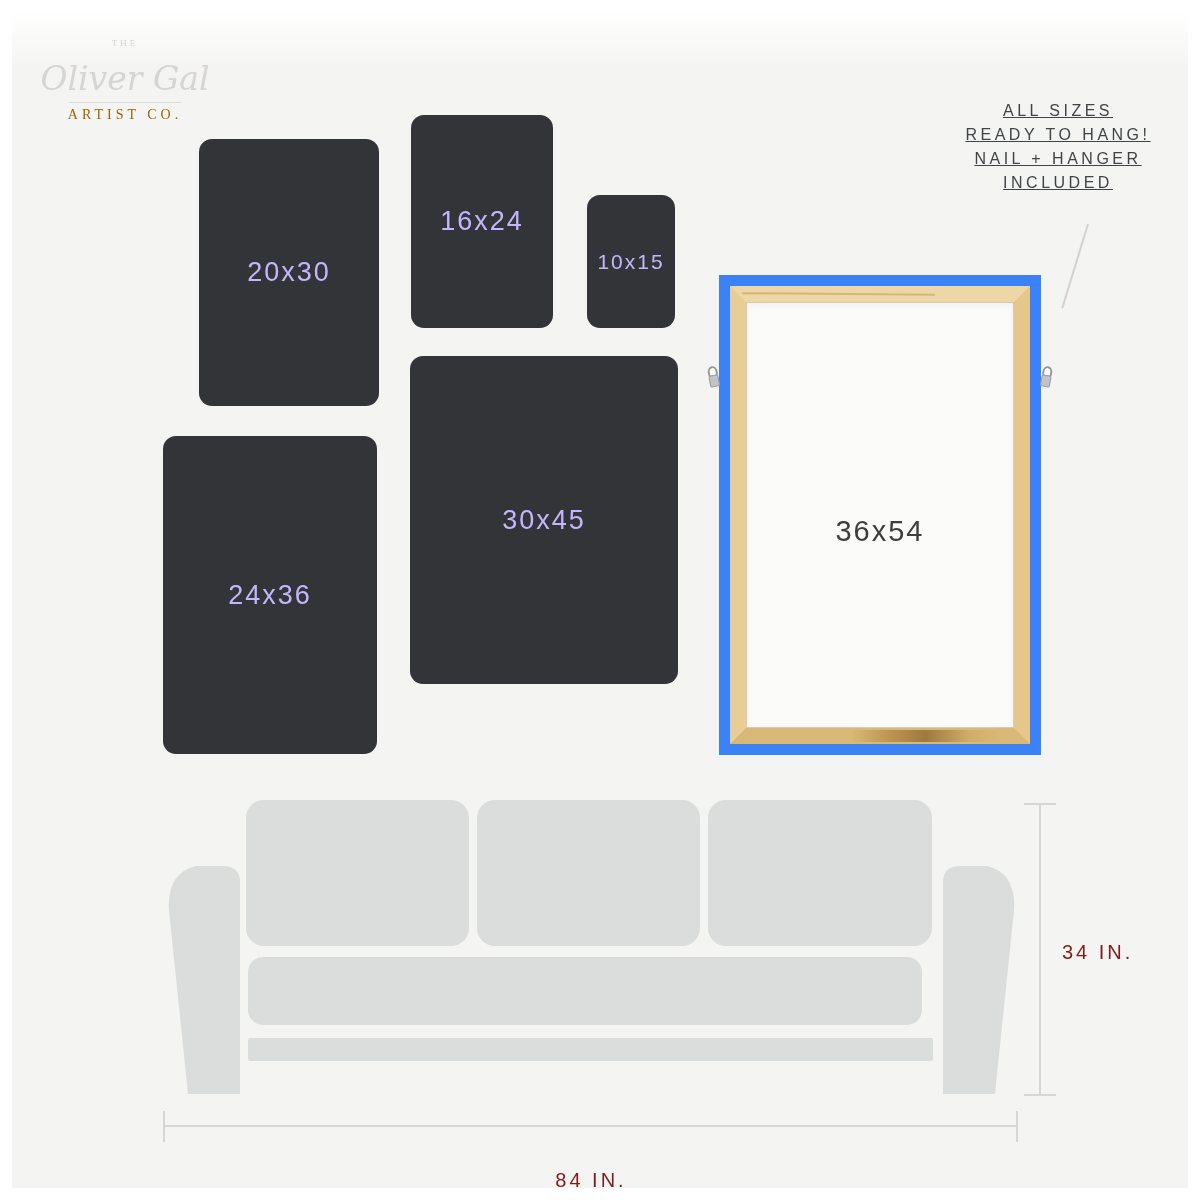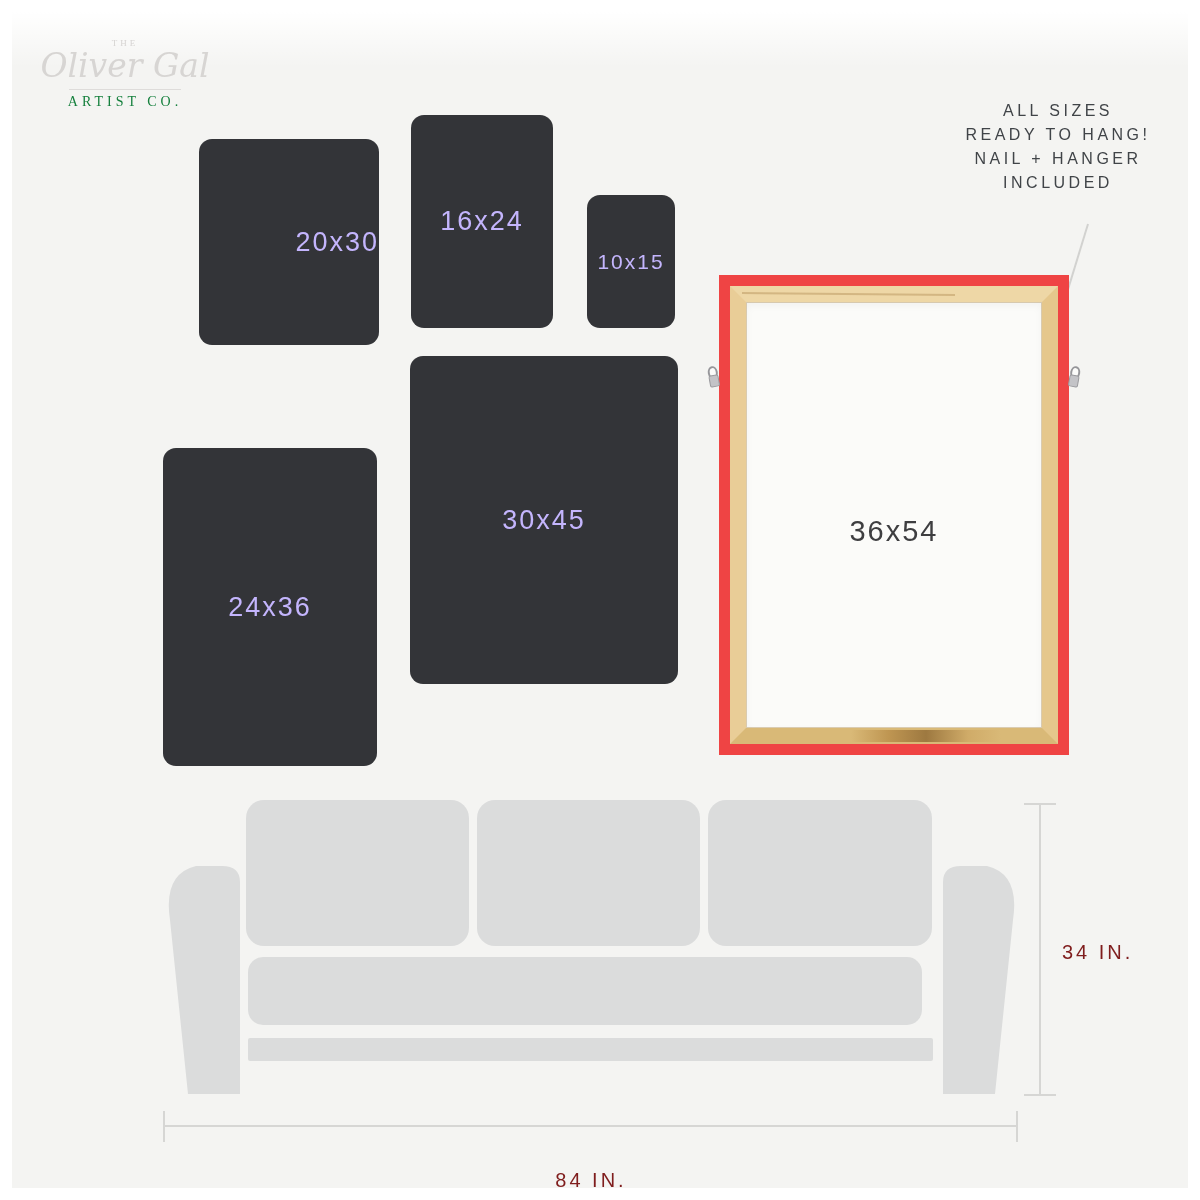--- a/index.html
+++ b/index.html
@@ -9,44 +9,44 @@
     font-family:"Liberation Sans", sans-serif;
   }
   
   .outer-mat { position:absolute; inset:0; border:12px solid #ffffff; z-index:60; pointer-events:none; }
   .top-fade { position:absolute; top:12px; left:12px; right:12px; height:55px;
     background:linear-gradient(#ffffff, rgba(255,255,255,0)); z-index:1; }
 
   
   .logo { position:absolute; left:40px; top:38px; width:170px; text-align:center; z-index:5; color:#d5d3d1; }
   .logo-the { font-size:9px; letter-spacing:3px; font-family:"Liberation Serif", serif; }
-  .logo-script { font-family:"DejaVu Serif", serif; font-style:italic; font-size:33px; line-height:36px; color:#d7d5d3; }
+  .logo-script { font-family:"DejaVu Serif", serif; font-style:italic; font-size:33px; line-height:36px; color:#d7d5d3;margin-top:13px; }
   .logo-rule { width:112px; height:1px; background:#dedcda; margin:5px auto 4px auto; }
-  .logo-sub { font-size:14px; letter-spacing:4px; font-family:"Liberation Serif", serif; color:#15803d; }
+  .logo-sub { font-size:14px; letter-spacing:4px; font-family:"Liberation Serif", serif; color:#a16207; }
 
   
   .note { position:absolute; left:946px; top:99px; width:224px; text-align:center;
-    font-size:16px; line-height:24px; letter-spacing:3.5px; color:#404448; z-index:5; }
+    font-size:16px; line-height:24px; letter-spacing:3.5px; color:#404448; z-index:5;text-decoration:underline; }
   .note span { display:block; }
   .pointer-line { position:absolute; left:1087px; top:224px; width:2px; height:88px;
     background:#d2d2d0; transform-origin:top center; transform:rotate(17deg); }
 
   
   .size-box { position:absolute; background:#333438; color:#c4b5fd;
     display:flex; align-items:center; justify-content:center;
     letter-spacing:2px; font-size:27px;border-radius:13px; }
-  .s2030 { left:199px; top:139px; width:180px; height:206px;justify-content:flex-end; }
+  .s2030 { left:199px; top:139px; width:180px; height:267px; }
   .s1624 { left:411px; top:115px; width:142px; height:213px; }
   .s1015 { left:587px; top:195px; width:88px;  height:133px; font-size:21px; }
-  .s2436 { left:163px; top:448px; width:214px; height:318px; }
+  .s2436 { left:163px; top:436px; width:214px; height:318px; }
   .s3045 { left:410px; top:356px; width:268px; height:328px;text-align:center; }
 
   
-  .art-frame { position:absolute; left:719px; top:275px; width:350px; height:480px;
-    box-sizing:border-box; border:11px solid #ef4444; background:#2b2c2e; }
+  .art-frame { position:absolute; left:719px; top:275px; width:322px; height:480px;
+    box-sizing:border-box; border:11px solid #3b82f6; background:#2b2c2e; }
   .stretcher { position:relative; width:100%; height:100%; box-sizing:border-box;
     border:16px solid; border-color:#eed7a6 #e5c78c #d9b977 #e9cd97; background:#fbfbf9; }
   .stretcher::after { content:""; position:absolute; inset:0;
     box-shadow: inset 0 0 0 1px rgba(160,120,50,.35), inset 0 3px 8px rgba(0,0,0,.045); }
   .frame-size-label { position:absolute; left:0; right:0; top:213px; text-align:center;
     font-size:29px; letter-spacing:2px; color:#3e3e40; }
   .back-label { position:absolute; left:0; right:0; top:403px; text-align:center;
     font-size:19px; letter-spacing:5px; color:#c7c7c6; }
   .top-seam { position:absolute; top:-9px; left:-4px; width:72%; height:2px;
     background:rgba(150,105,45,.30); transform:rotate(.5deg); }

